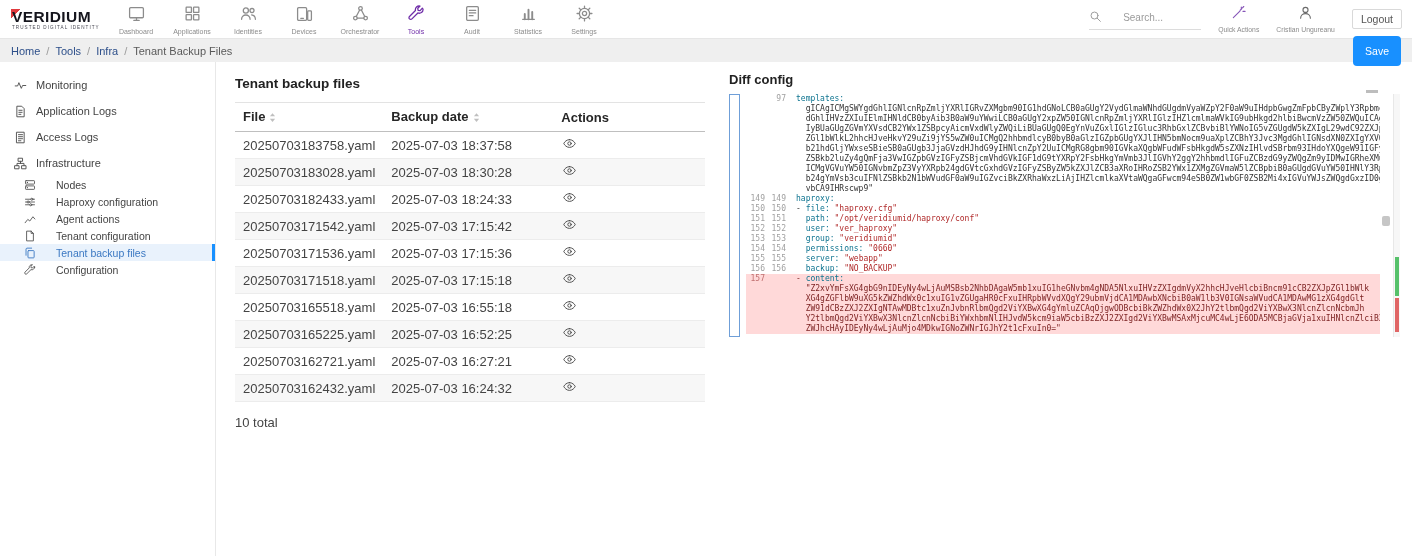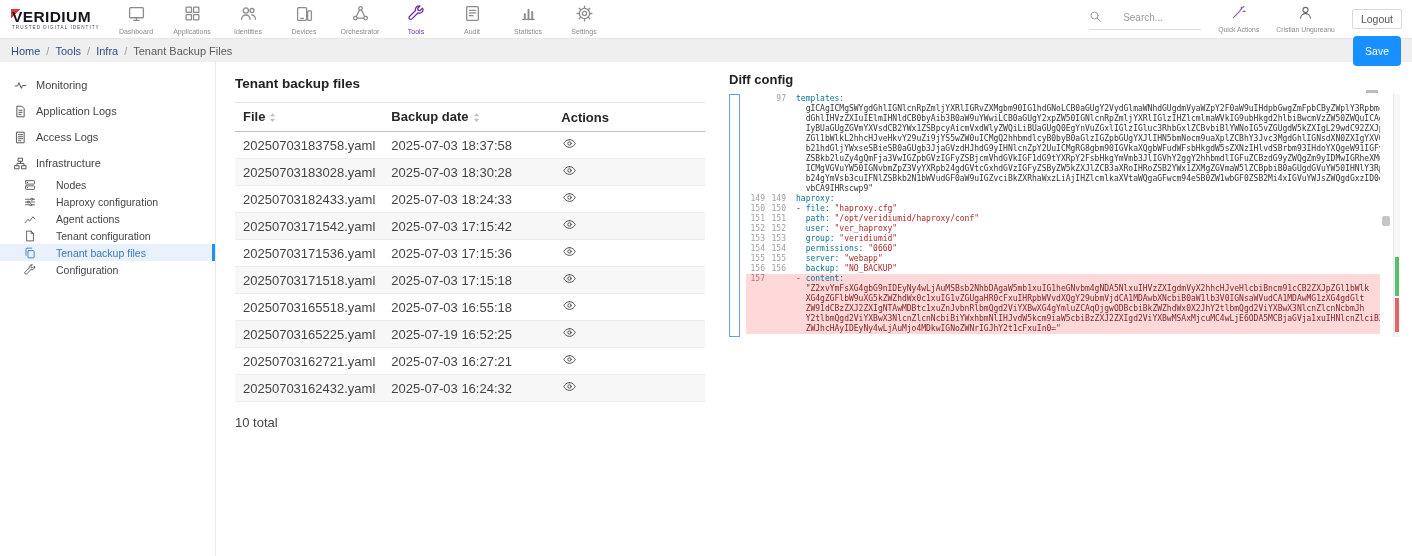--- a/index.html
+++ b/index.html
@@ -380,21 +380,21 @@
             <td data-interactable="false">2025-07-03 16:55:18</td>
             <td data-interactable="false"><span class="eye" data-interactable="true">
                 <svg viewBox="0 0 16 16" width="13" height="13" fill="none" stroke="currentColor" stroke-width="1.2" stroke-linecap="round" stroke-linejoin="round" aria-hidden="true">
                   <path d="M8 3.2C4.6 3.2 1.9 5.8 1 8c.9 2.2 3.6 4.8 7 4.8s6.1-2.6 7-4.8c-.9-2.2-3.6-4.8-7-4.8z"></path>
                   <circle cx="8" cy="8" r="2.1"></circle>
                 </svg>
               </span></td>
           </tr>
           <tr data-interactable="false">
             <td data-interactable="false">20250703165225.yaml</td>
-            <td data-interactable="false">2025-07-19 16:52:25</td>
+            <td data-interactable="false">2025-07-03 16:52:25</td>
             <td data-interactable="false"><span class="eye" data-interactable="true">
                 <svg viewBox="0 0 16 16" width="13" height="13" fill="none" stroke="currentColor" stroke-width="1.2" stroke-linecap="round" stroke-linejoin="round" aria-hidden="true">
                   <path d="M8 3.2C4.6 3.2 1.9 5.8 1 8c.9 2.2 3.6 4.8 7 4.8s6.1-2.6 7-4.8c-.9-2.2-3.6-4.8-7-4.8z"></path>
                   <circle cx="8" cy="8" r="2.1"></circle>
                 </svg>
               </span></td>
           </tr>
           <tr data-interactable="false">
             <td data-interactable="false">20250703162721.yaml</td>
             <td data-interactable="false">2025-07-03 16:27:21</td>

